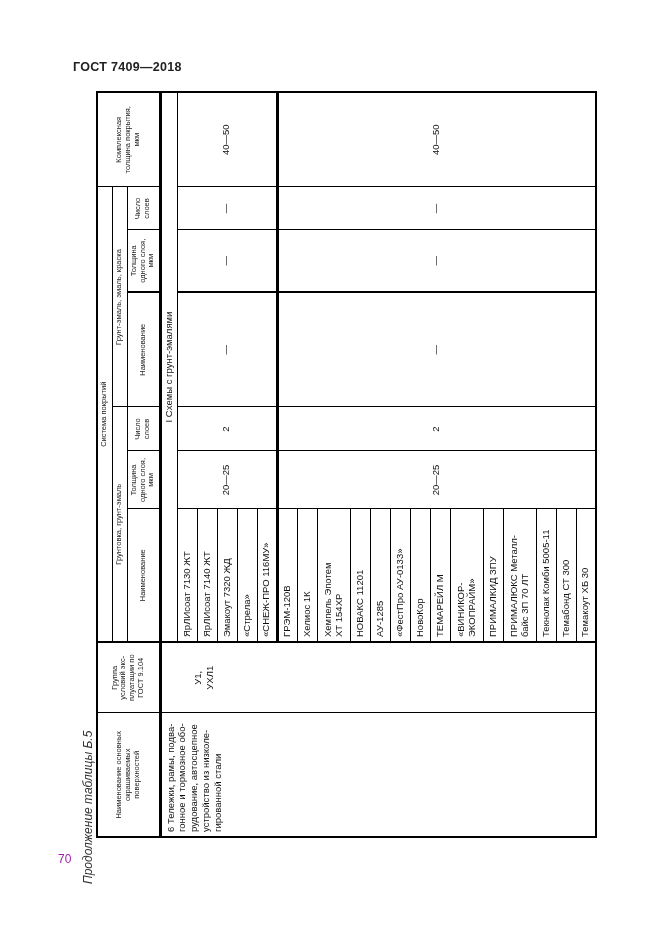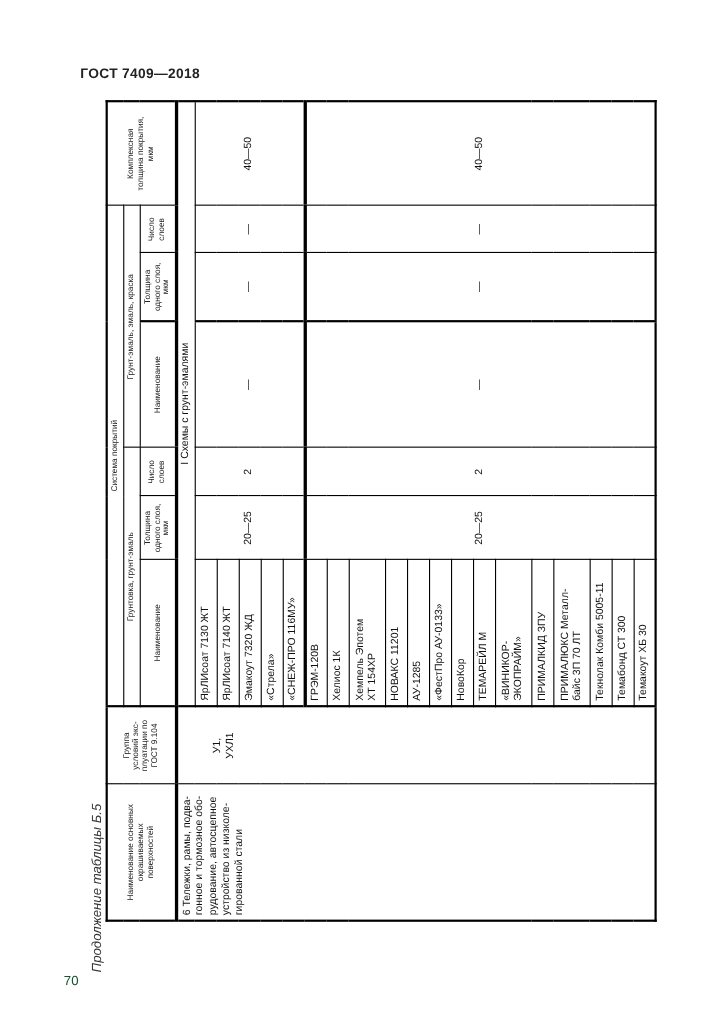--- a/index.html
+++ b/index.html
@@ -1,20 +1,20 @@
 <!DOCTYPE html>
 <html><head>
 <meta charset="utf-8">
 <style>
   html,body{margin:0;padding:0;background:#ffffff;}
   .page{position:relative;width:661px;height:935px;background:#ffffff;overflow:hidden;
         font-family:"Liberation Sans",sans-serif;color:#1a1a1a;}
   .doc-header{position:absolute;left:57px;top:60px;font-size:12.5px;font-weight:bold;
         letter-spacing:.3px;color:#222;margin-left:16px;}
-  .page-number{position:absolute;left:58px;top:884px;font-size:12px;color:#14532d;text-align:right;}
+  .page-number{position:absolute;left:58px;top:852px;font-size:12px;color:#a21caf;text-align:right;}
   .rot{transform-origin:0 0;transform:rotate(-90deg);position:absolute;}
   .caption{left:81px;top:884px;width:320px;font-size:12px;font-style:italic;color:#333;}
   .tablewrap{left:96px;top:838px;width:745px;}
   table{border-collapse:collapse;table-layout:fixed;width:745px;border:2px solid #000;}
   col.c1{width:124px}col.c2{width:71px}col.c3{width:133px}col.c4{width:58px}
   col.c5{width:44px}col.c6{width:115px}col.c7{width:62px}col.c8{width:43px}col.c9{width:95px}
   th,td{border:1px solid #000;overflow:hidden;}
   th{font-weight:normal;font-size:7.5px;line-height:1.18;text-align:center;
      vertical-align:middle;padding:1px 2px;white-space:pre-line;color:#222;}
   th.deep{border-bottom:3px solid #000;}

